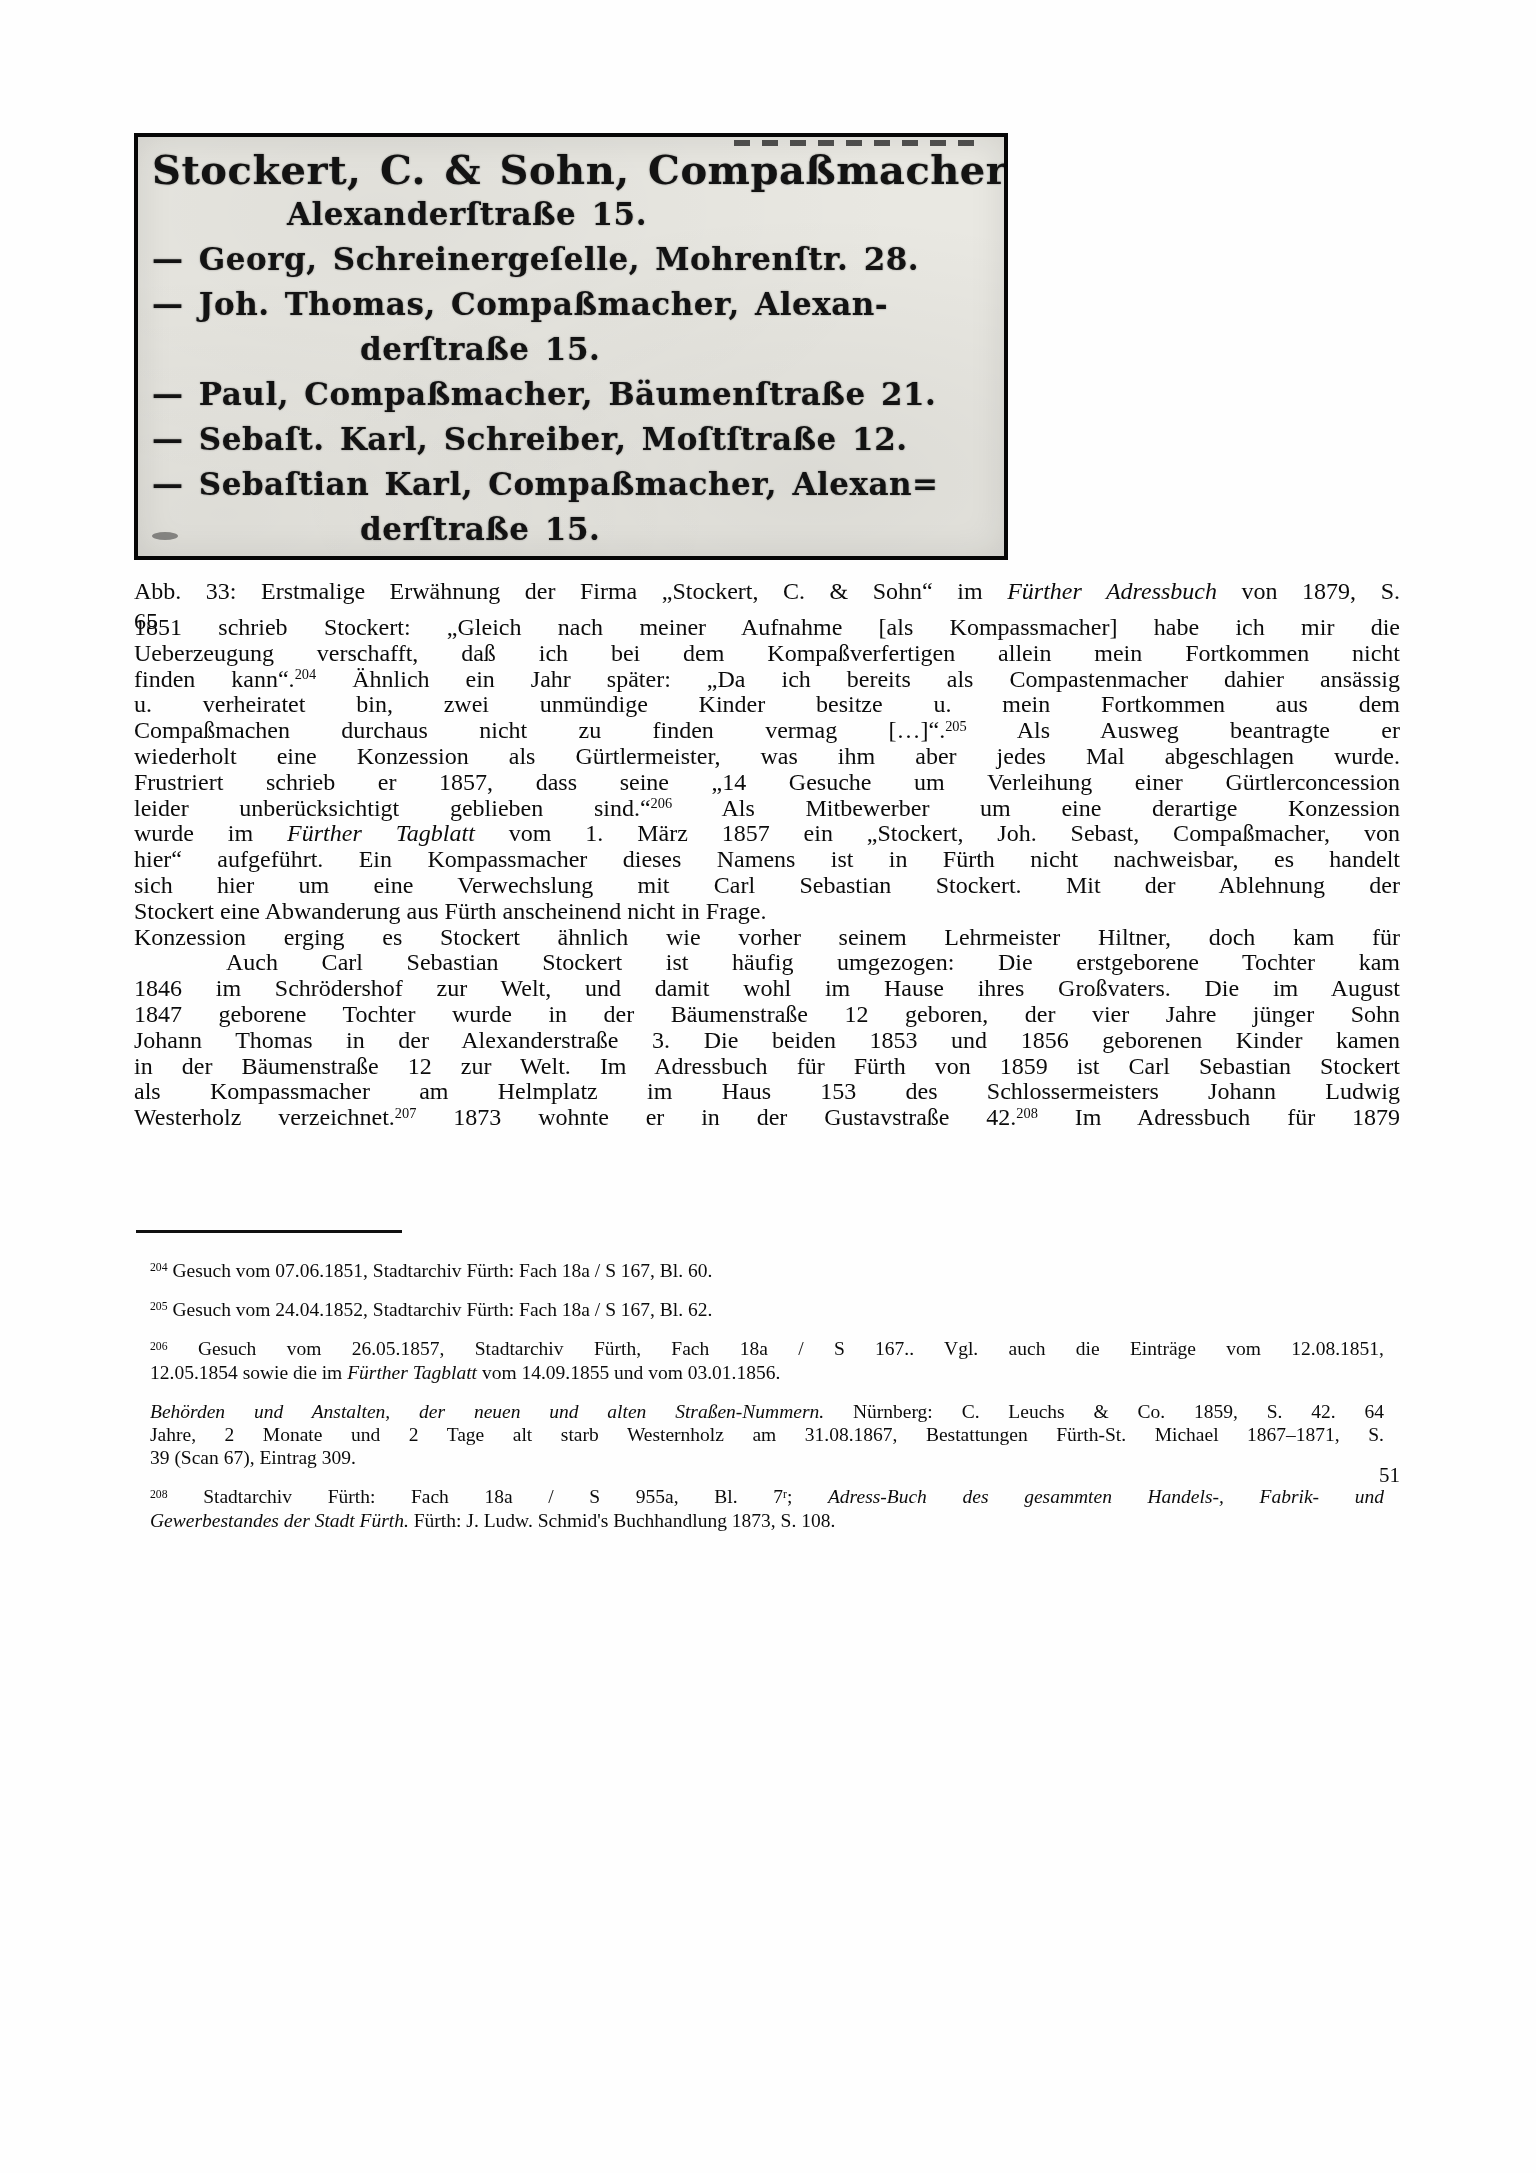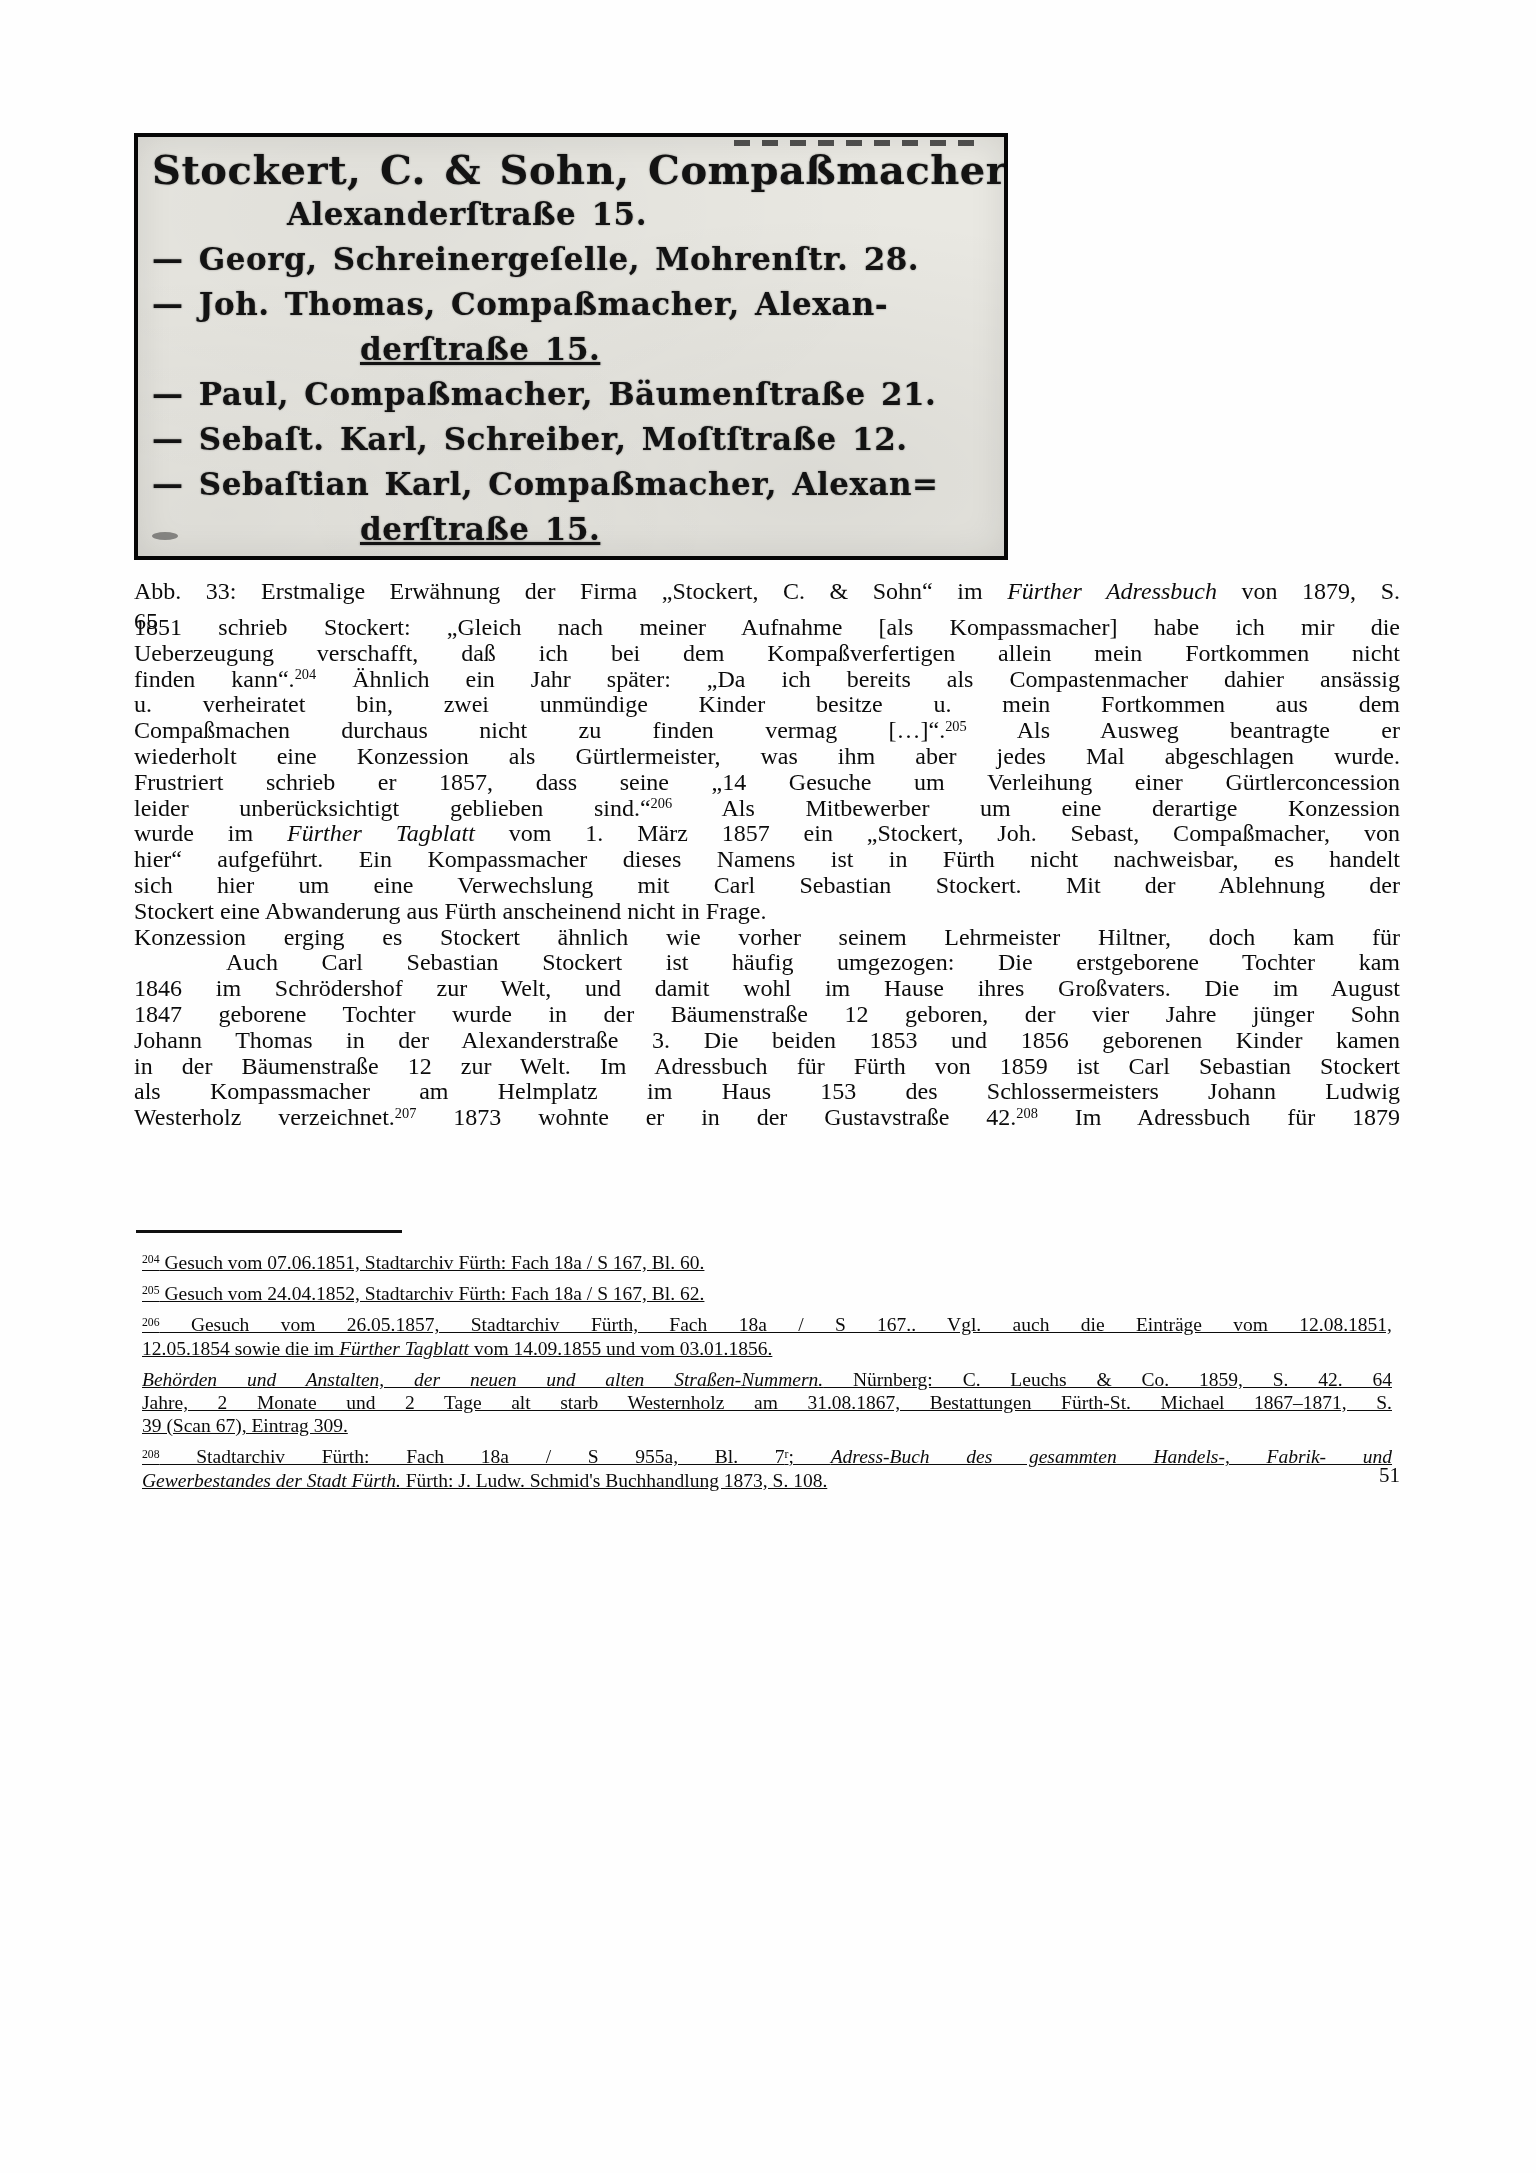--- a/index.html
+++ b/index.html
@@ -59,21 +59,21 @@
   .scan-line {
     font-size: 31px;
     line-height: 45px;
     letter-spacing: 0.5px;
     word-spacing: 4px;
     white-space: nowrap;
     text-shadow: 0 0 2px rgba(12,12,12,0.45);
   }
   .scan-line.first { font-size: 40px; }
   .scan-line.cont1 { padding-left: 135px; }
-  .scan-line.cont2 { padding-left: 208px; text-decoration: underline; }
+  .scan-line.cont2 { padding-left: 208px; }
 
   
   .tblock { position: absolute; left: 134px; width: 1266px; }
   .tline  { text-align: justify; text-align-last: left; }
   .tline.jl  { text-align-last: justify; }
   .tline.ind { text-indent: 92px; }
   .it { font-style: italic; }
   sup {
     font-size: 0.60em;
     line-height: 0;
@@ -90,21 +90,21 @@
   .fnsep {
     position: absolute;
     left: 136px;
     top: 1230px;
     width: 266px;
     height: 3px;
     background: #111;
   }
 
   .footnotes { top: 1243px; font-size: 19.5px; line-height: 23.2px; }
-  .footnote { margin: 8px; text-decoration: underline; }
+  .footnote { margin: 16px; }
 
   .pagenum {
     position: absolute;
     left: 134px;
     top: 1463px;
     width: 1266px;
     text-align: right;
     font-size: 21px;
   }
 </style>

